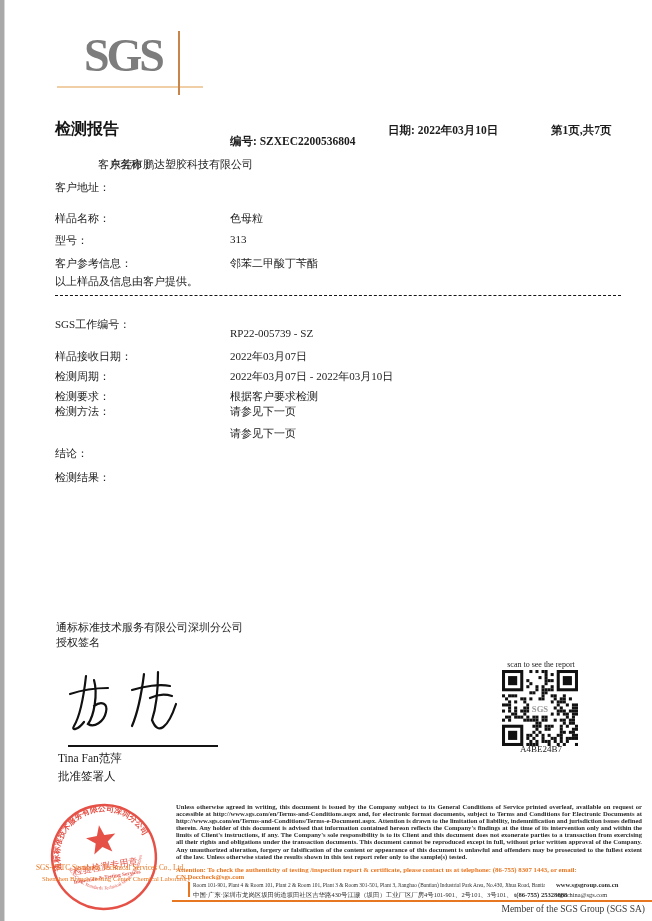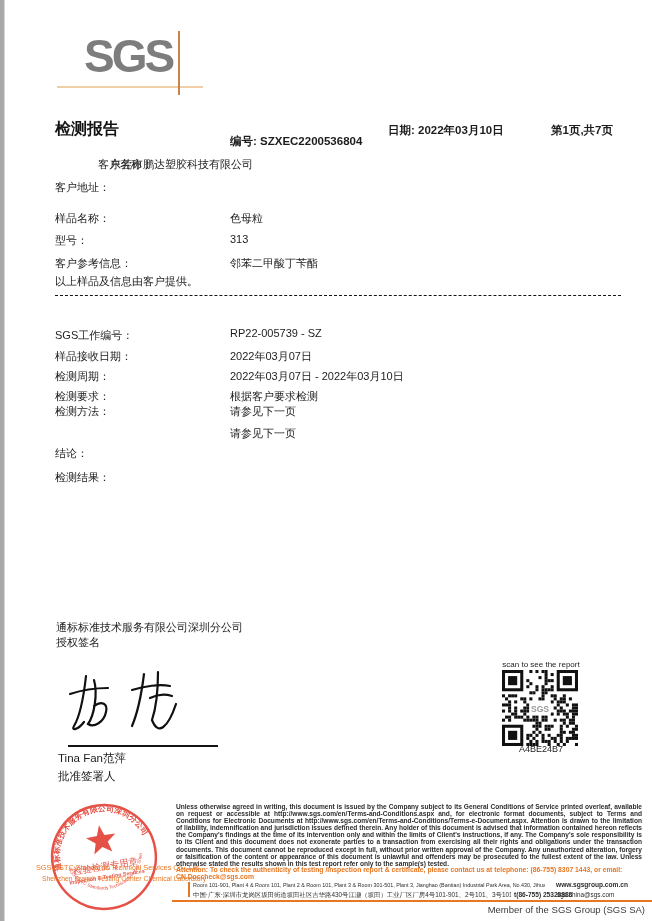--- a/index.html
+++ b/index.html
@@ -1,17 +1,17 @@
 <!DOCTYPE html>
 <html><head>
 <meta charset="utf-8">
 <style>
   html,body{margin:0;padding:0;background:#fff;}
   .page{position:relative;width:652px;height:921px;background:#ffffff;overflow:hidden;
-        font-family:Liberation Sans, sans-serif;color:#1c1c1c;}
+        font-family:Liberation Serif, serif;color:#1c1c1c;}
   .abs{position:absolute;}
   .left-strip{left:0;top:0;width:4px;height:921px;background:#a9a9a9;border-right:1px solid #d7d7d7;}
   
   .logo-text{left:84px;top:33px;font-size:46px;font-weight:700;letter-spacing:-3px;color:#7d7d7d;line-height:1;}
   .logo-underline{left:57px;top:86px;width:146px;height:2px;background:#f1cfa6;}
   .logo-vline{left:178px;top:31px;width:2px;height:64px;background:#c8854a;}
   
   .doc-title{left:55px;top:119px;font-size:16px;font-weight:700;color:#141414;}
   .t-no{left:230px;top:123px;font-size:11.5px;font-weight:700;margin-top:11px;}
   .t-date{left:388px;top:123px;font-size:11.5px;font-weight:700;}
@@ -70,21 +70,21 @@
   <div class="abs lbl" style="left:55px;top:211px;">样品名称：</div>
   <div class="abs val" style="left:230px;top:211px;">色母粒</div>
   <div class="abs lbl" style="left:55px;top:233px;">型号：</div>
   <div class="abs val" style="left:230px;top:233px;">313</div>
   <div class="abs lbl" style="left:55px;top:256px;">客户参考信息：</div>
   <div class="abs val" style="left:230px;top:256px;">邻苯二甲酸丁苄酯</div>
   <div class="abs val" style="left:55px;top:274px;">以上样品及信息由客户提供。</div>
 
   <div class="abs dashed-sep"></div>
 
-  <div class="abs lbl" style="left:55px;top:328px;">SGS工作编号：</div>
+  <div class="abs lbl" style="left:55px;top:317px;">SGS工作编号：</div>
   <div class="abs val" style="left:230px;top:327px;">RP22-005739 - SZ</div>
   <div class="abs lbl" style="left:55px;top:349px;">样品接收日期：</div>
   <div class="abs val" style="left:230px;top:349px;">2022年03月07日</div>
   <div class="abs lbl" style="left:55px;top:369px;">检测周期：</div>
   <div class="abs val" style="left:230px;top:369px;">2022年03月07日 - 2022年03月10日</div>
   <div class="abs lbl" style="left:55px;top:389px;">检测要求：</div>
   <div class="abs val" style="left:230px;top:389px;">根据客户要求检测</div>
   <div class="abs lbl" style="left:55px;top:404px;">检测方法：</div>
   <div class="abs val" style="left:230px;top:404px;">请参见下一页</div>
   <div class="abs lbl" style="left:55px;top:426px;margin-top:44px;">检测结果：</div>

